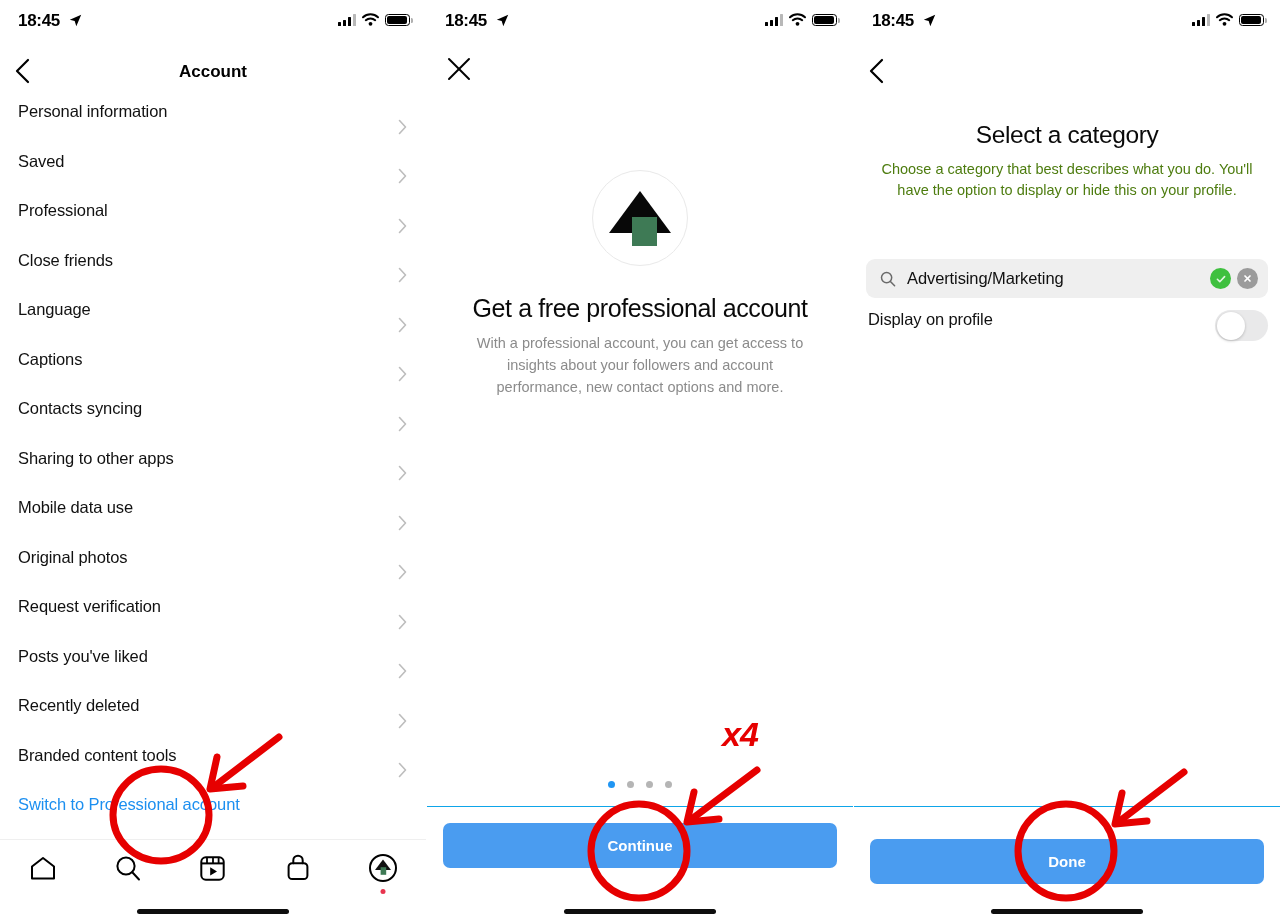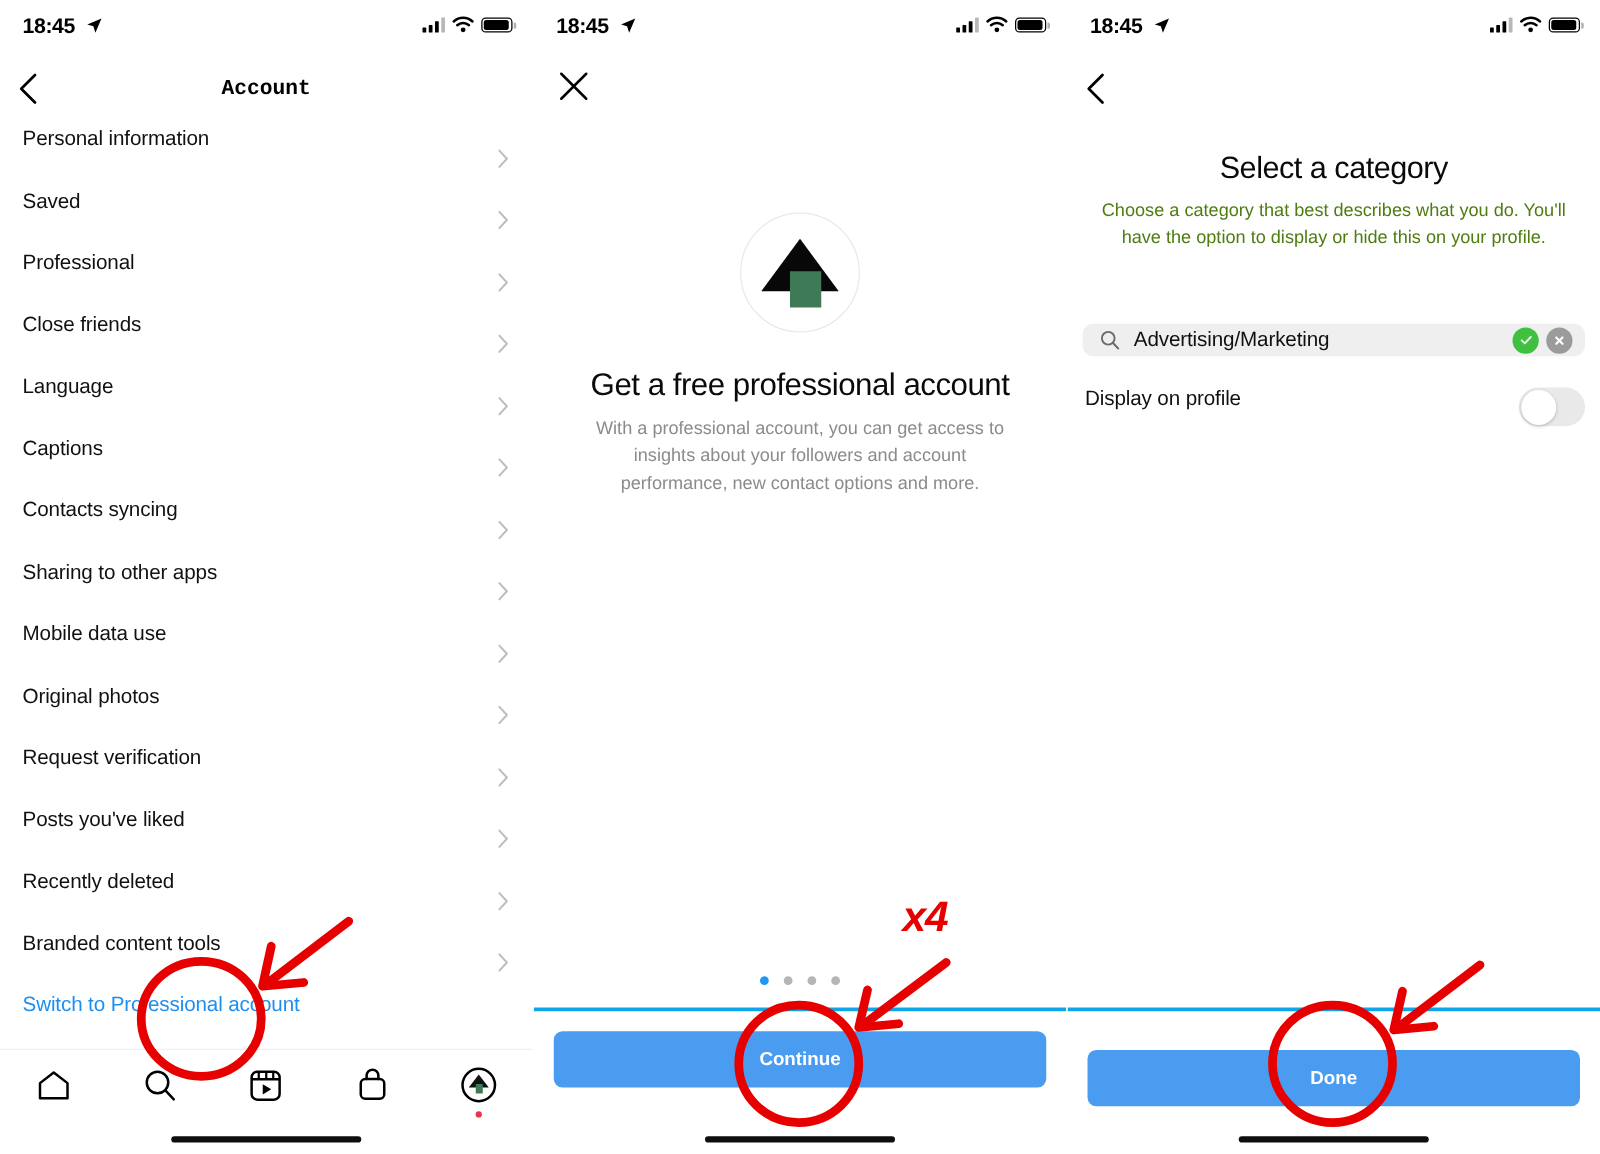--- a/index.html
+++ b/index.html
@@ -37,21 +37,21 @@
   .batt::after {
     content: ""; position: absolute; right: -3.5px; top: 3.6px;
     width: 2px; height: 5px; background: #b0b0b0; border-radius: 0 1.5px 1.5px 0;
   }
   .batt span { position: absolute; left: 1.2px; top: 1.2px; bottom: 1.2px; width: 19.5px; background: #000; border-radius: 2px; }
 
   
   .navbar { position: absolute; top: 42px; left: 0; width: 100%; height: 60px; }
   .nav-title {
     position: absolute; left: 0; right: 0; top: 20px; text-align: center;
-    font-size: 17px; font-weight: 700; color: #000; font-family: Liberation Mono, monospace;
+    font-size: 17px; font-weight: 700; color: #000;
   }
   .nav-back { position: absolute; left: 15px; top: 16px; width: 26px; height: 28px; cursor: pointer; }
 
   
   .settings-list { position: absolute; top: 102px; left: 0; width: 100%; }
   .srow {
     position: relative; height: 49.5px; display: flex; align-items: flex-start;
     padding: 0 16px 0 18px; cursor: pointer;
   }
   .srow-label { font-size: 16.5px; color: #111; letter-spacing: -0.1px; }
@@ -85,40 +85,40 @@
   .pro-sub {
     position: absolute; top: 332px; left: 48px; right: 48px; text-align: center;
     font-size: 14.5px; line-height: 22px; color: #8b8b8b;
   }
   .dots { position: absolute; bottom: 135px; left: 0; right: 0; display: flex; justify-content: center; gap: 12px; }
   .dots i { display: block; width: 7px; height: 7px; border-radius: 50%; background: #b5b5b5; }
   .dots i.on { background: #2196f3; }
 
   .cta-wrap {
     position: absolute; left: 0; bottom: 27px; width: 100%; height: 90px;
-    border-top: 3px solid #0ea5e9; display: flex; align-items: flex-start; justify-content: center;
+    border-top: 1px solid #0ea5e9; display: flex; align-items: flex-start; justify-content: center;
     padding-top: 16px;
   }
   .cta-btn {
     width: 394px; height: 45px; border-radius: 7px; border: none;
     background: #4a9cf0; color: #fff; font-size: 15px; font-weight: 700;
     font-family: "Liberation Sans", sans-serif; cursor: pointer;
   }
 
   
   .cat-title {
     position: absolute; top: 121px; left: 0; right: 0; text-align: center;
     font-size: 24.5px; font-weight: 400; color: #0a0a0a; letter-spacing: -0.4px;
   }
   .cat-sub {
     position: absolute; top: 159px; left: 26px; right: 26px; text-align: center;
     font-size: 14.5px; line-height: 21px; color: #4d7c0f;
   }
   .cat-search {
-    position: absolute; top: 259px; left: 12px; right: 12px; height: 26px;
+    position: absolute; top: 259px; left: 12px; right: 12px; height: 39px;
     background: #efefef; border-radius: 9px; display: flex; align-items: center;
     padding: 0 10px 0 14px; cursor: text;
   }
   .cat-search-val { font-size: 16.5px; color: #101010; margin-left: 11px; flex: 1; letter-spacing: -0.1px; }
   .chip { width: 21px; height: 21px; border-radius: 50%; display: flex; align-items: center; justify-content: center; cursor: pointer; }
   .chip-ok { background: #3fc03f; margin-right: 6px; }
   .chip-x { background: #9b9b9b; }
 
   .row-toggle {
     position: absolute; top: 310px; left: 14px; right: 12px; height: 40px;

